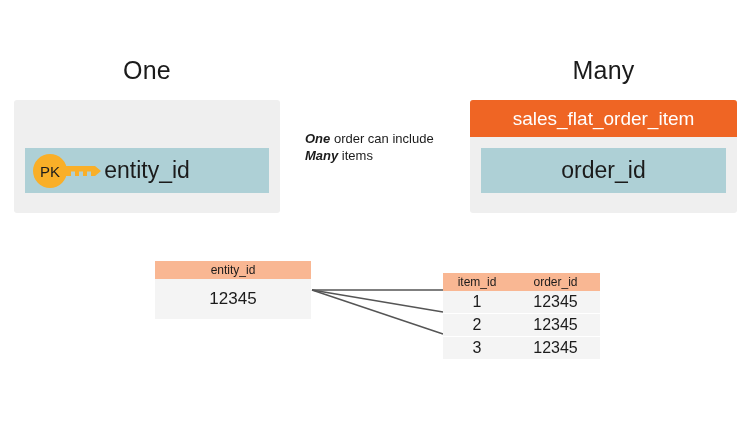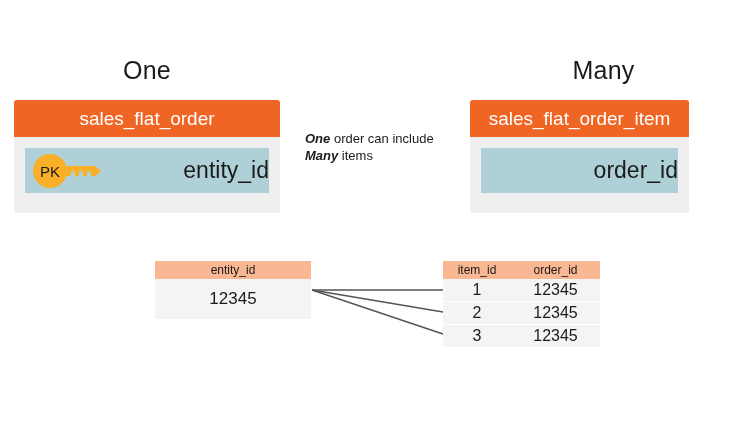--- a/index.html
+++ b/index.html
@@ -32,21 +32,21 @@
   #caption-one  { left: 14px;  top: 56px; width: 266px; }
   #caption-many { left: 470px; top: 56px; width: 267px; }
 
   
   .entity-card {
     position: absolute;
     background: #efefef;
     border-radius: 3px;
   }
   #card-order      { left: 14px;  top: 100px; width: 266px; height: 113px; }
-  #card-order-item { left: 470px; top: 100px; width: 219px; height: 113px; }
+  #card-order-item { left: 470px; top: 100px; width: 267px; height: 113px; }
 
   .entity-header {
     position: absolute;
     left: 0;
     top: 0;
     right: 0;
     height: 37px;
     background: #ef6524;
     border-radius: 3px 3px 0 0;
     display: flex;
@@ -59,21 +59,21 @@
 
   .entity-field {
     position: absolute;
     left: 11px;
     right: 11px;
     top: 48px;
     height: 45px;
     background: #aed0d6;
     display: flex;
     align-items: center;
-    justify-content: flex-end;
+    justify-content: center;
     color: #1b1b1b;
     font-size: 23px;
     white-space: nowrap;
   }
 
   
   .pk-key {
     position: absolute;
     left: 8px;
     top: 50%;
@@ -120,21 +120,21 @@
     padding: 0;
     text-align: center;
     background: #f4f4f4;
     border-top: 1px solid #ffffff;
   }
   .data-table tr:first-child td { border-top: none; }
 
   #table-parent { left: 155px; top: 261px; width: 156px; }
   #table-parent td { height: 40px; font-size: 17px; }
 
-  #table-child { left: 443px; top: 261px; width: 157px; }
+  #table-child { left: 443px; top: 273px; width: 157px; }
   #table-child th.col-item  { width: 68px; }
   #table-child th.col-order { width: 89px; }
   #table-child td { font-size: 16px; }
 
   
   #connectors {
     position: absolute;
     left: 0;
     top: 0;
     width: 750px;
@@ -146,21 +146,20 @@
 <body>
 
 <div id="stage">
 
   <div class="caption" id="caption-one">One</div>
 
   <div class="caption" id="caption-many">Many</div>
 
   <div class="entity-card" id="card-order">
 
-    <div class="entity-header">sales_flat_order</div>
 
     <div class="entity-field">
 
       <span class="pk-key">
         <svg width="88" height="34" viewBox="0 0 88 34" xmlns="http://www.w3.org/2000/svg">
           <g fill="#f9af28">
             <circle cx="17" cy="17" r="17"></circle>
             <path d="M30 12 L62 12 L68 17 L62 22 L58 22 L58 17.5 L54 17.5 L54 22 L50 22
                      L50 17.5 L46 17.5 L46 22 L42 22 L42 17.5 L38 17.5 L38 22 L30 22 Z"></path>
           </g>

